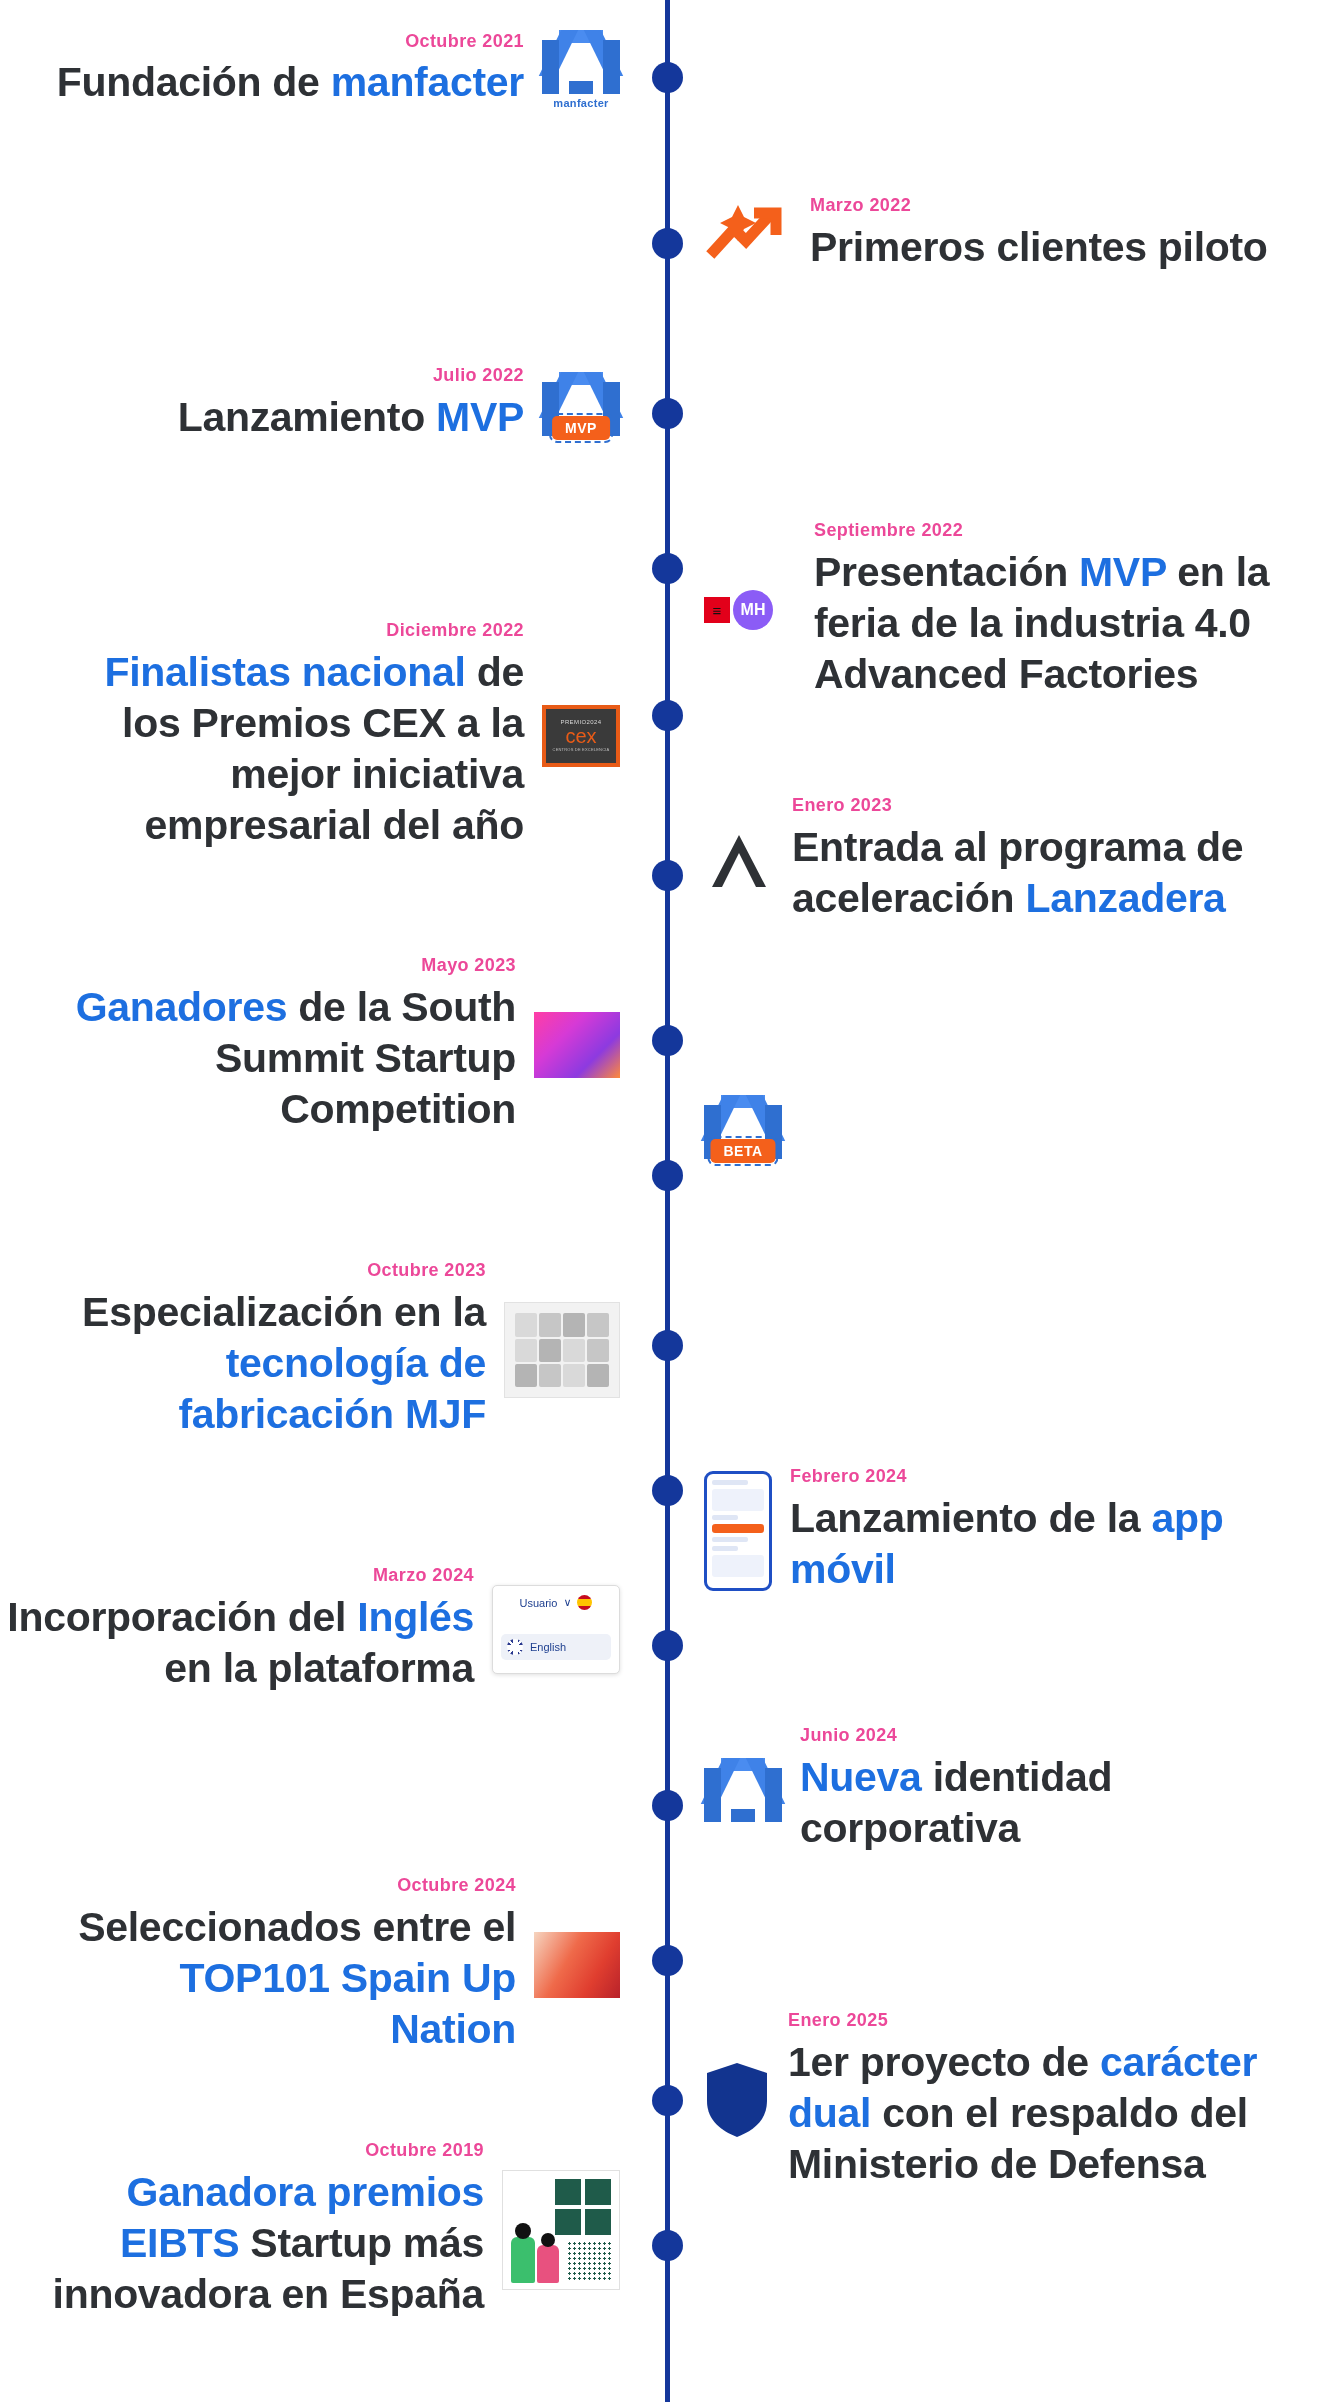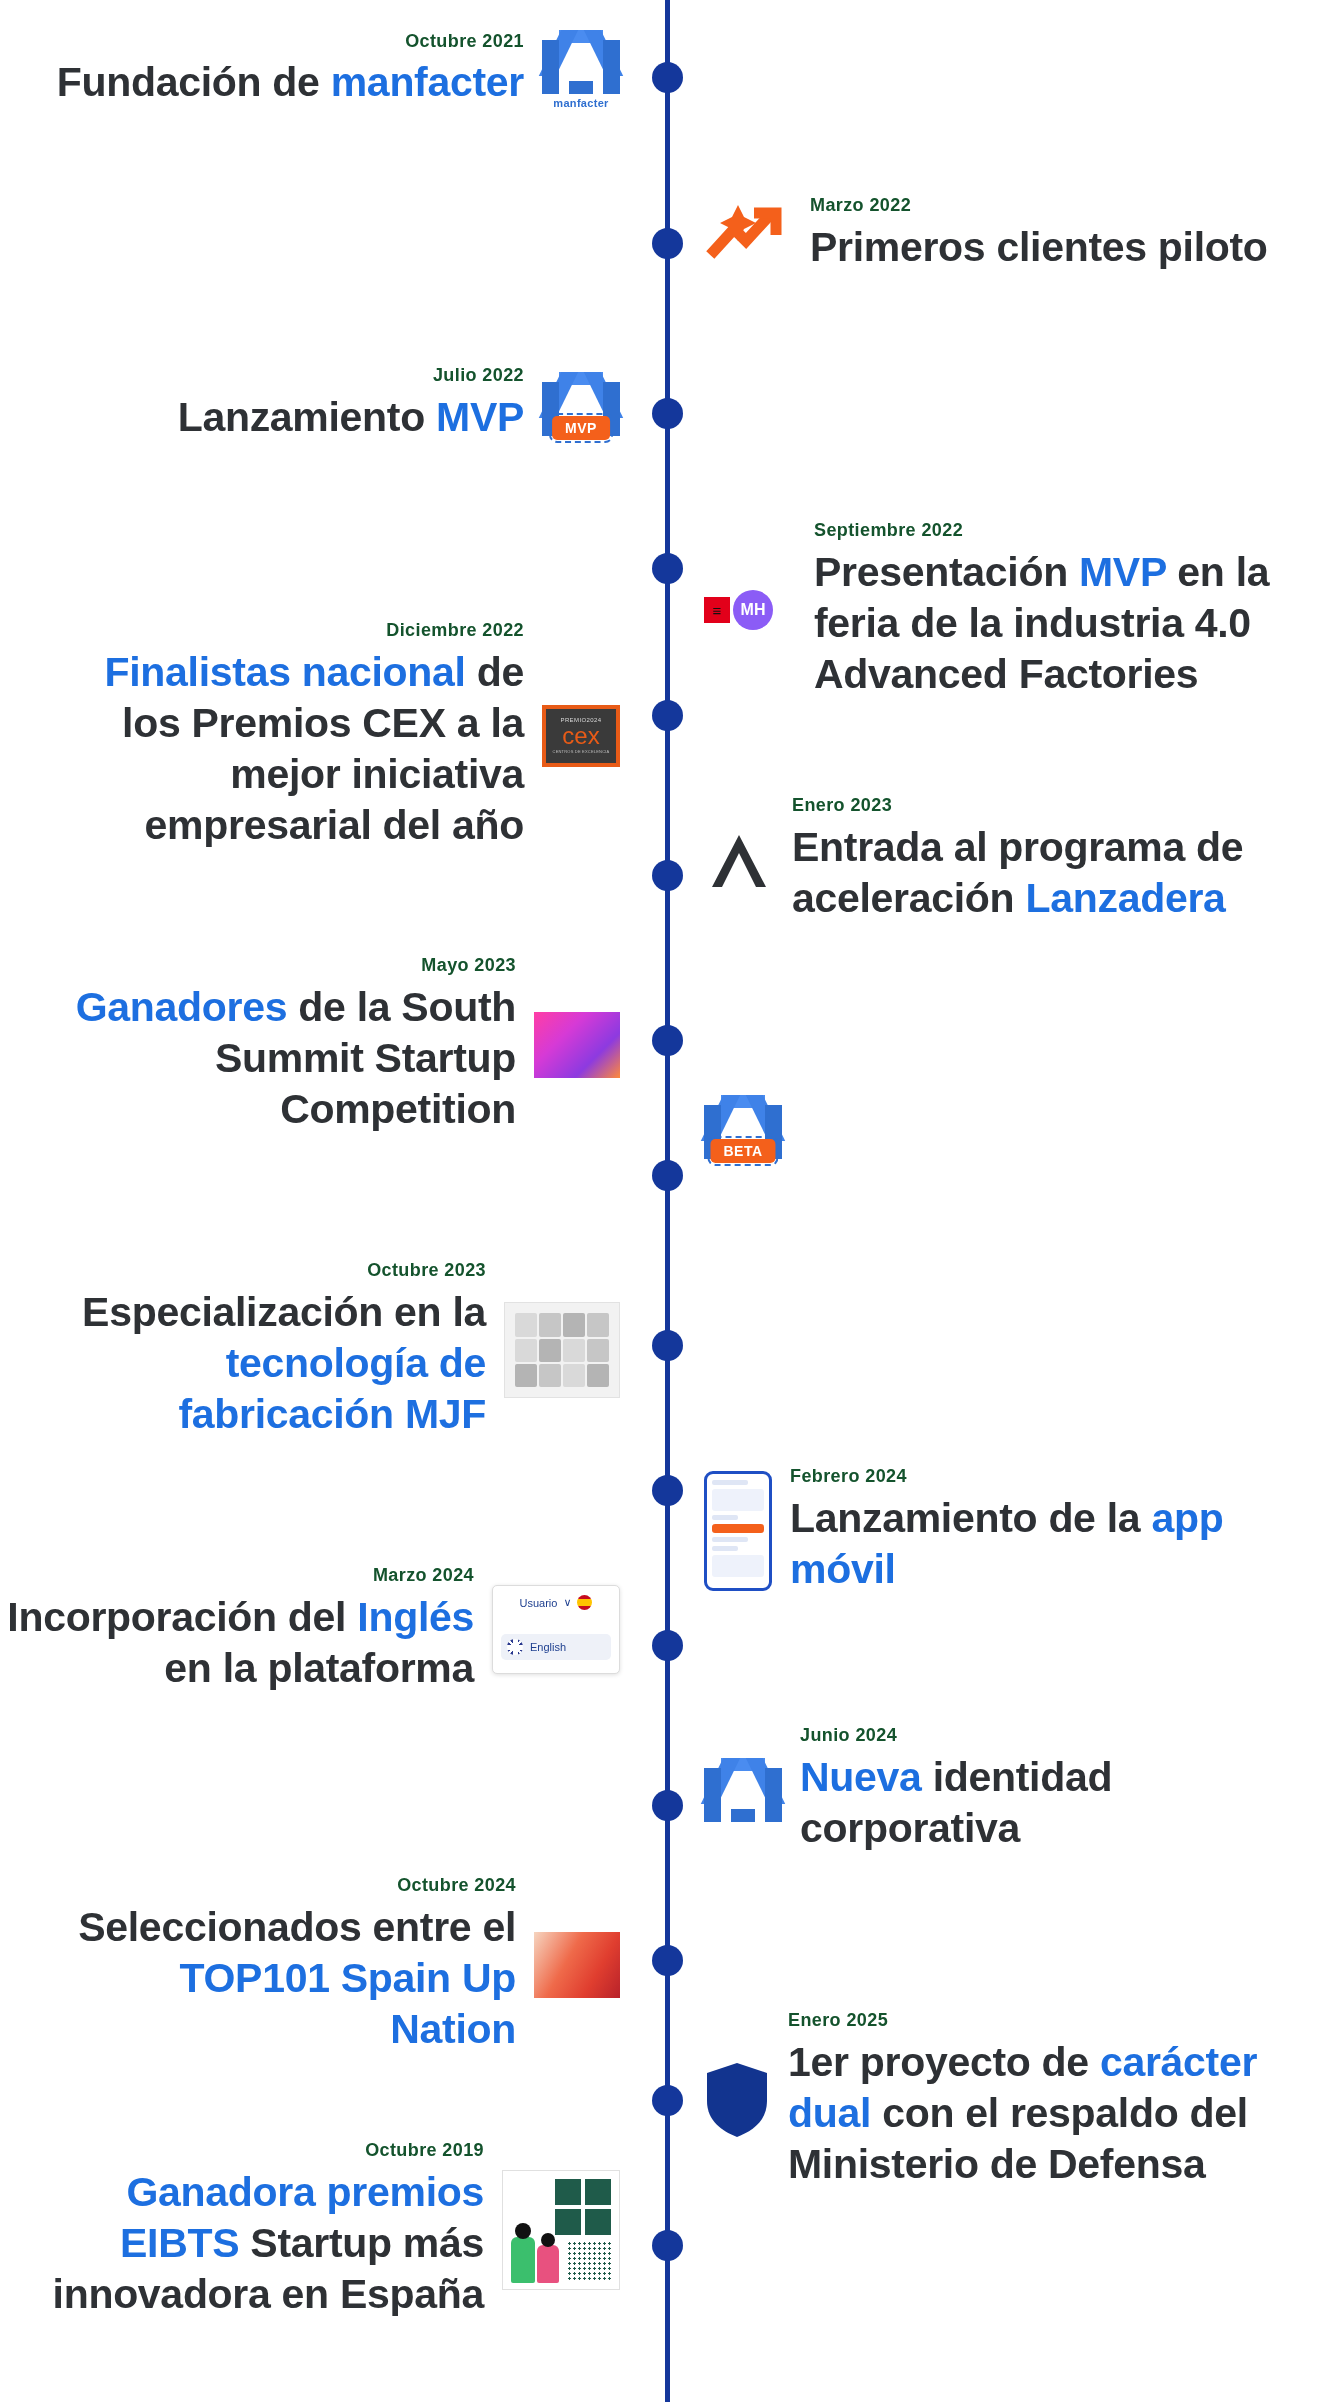--- a/index.html
+++ b/index.html
@@ -56,21 +56,21 @@
 
   .txt {
     max-width: 470px;
   }
   .row.left  .txt { text-align: right; }
   .row.right .txt { text-align: left; }
 
   .eyebrow {
     font-size: 18px;
     font-weight: 700;
-    color: #14532d;
+    color: #ec4899;
     letter-spacing: .4px;
     margin-bottom: 5px;
     line-height: 1.2;
   }
   .headline {
     font-size: 41px;
     font-weight: 700;
     color: #2e3135;
     line-height: 1.25;
     letter-spacing: -.3px;
@@ -147,21 +147,21 @@
   
   .cex {
     width: 78px; height: 62px;
     background: #3a3a3a;
     border: 4px solid #e85b17;
     display: flex; flex-direction: column;
     align-items: center; justify-content: center;
     gap: 1px;
   }
   .cex .p { font-size: 6px; color: #d8d8d8; letter-spacing: .4px; }
-  .cex .c { font-size: 24px; color: #e85b17; font-weight: 400; line-height: 1; }
+  .cex .c { font-size: 20px; color: #e85b17; font-weight: 400; line-height: 1; }
   .cex .s { font-size: 4px; color: #bdbdbd; letter-spacing: .2px; }
 
   
   .lanz { width: 70px; height: 62px; }
 
   
   .gradient-tile {
     width: 86px; height: 66px;
     background:
       linear-gradient(135deg,#ff3ea5 0%, #d63ad6 35%, #8d3ae0 70%, #ff8a3a 100%);

